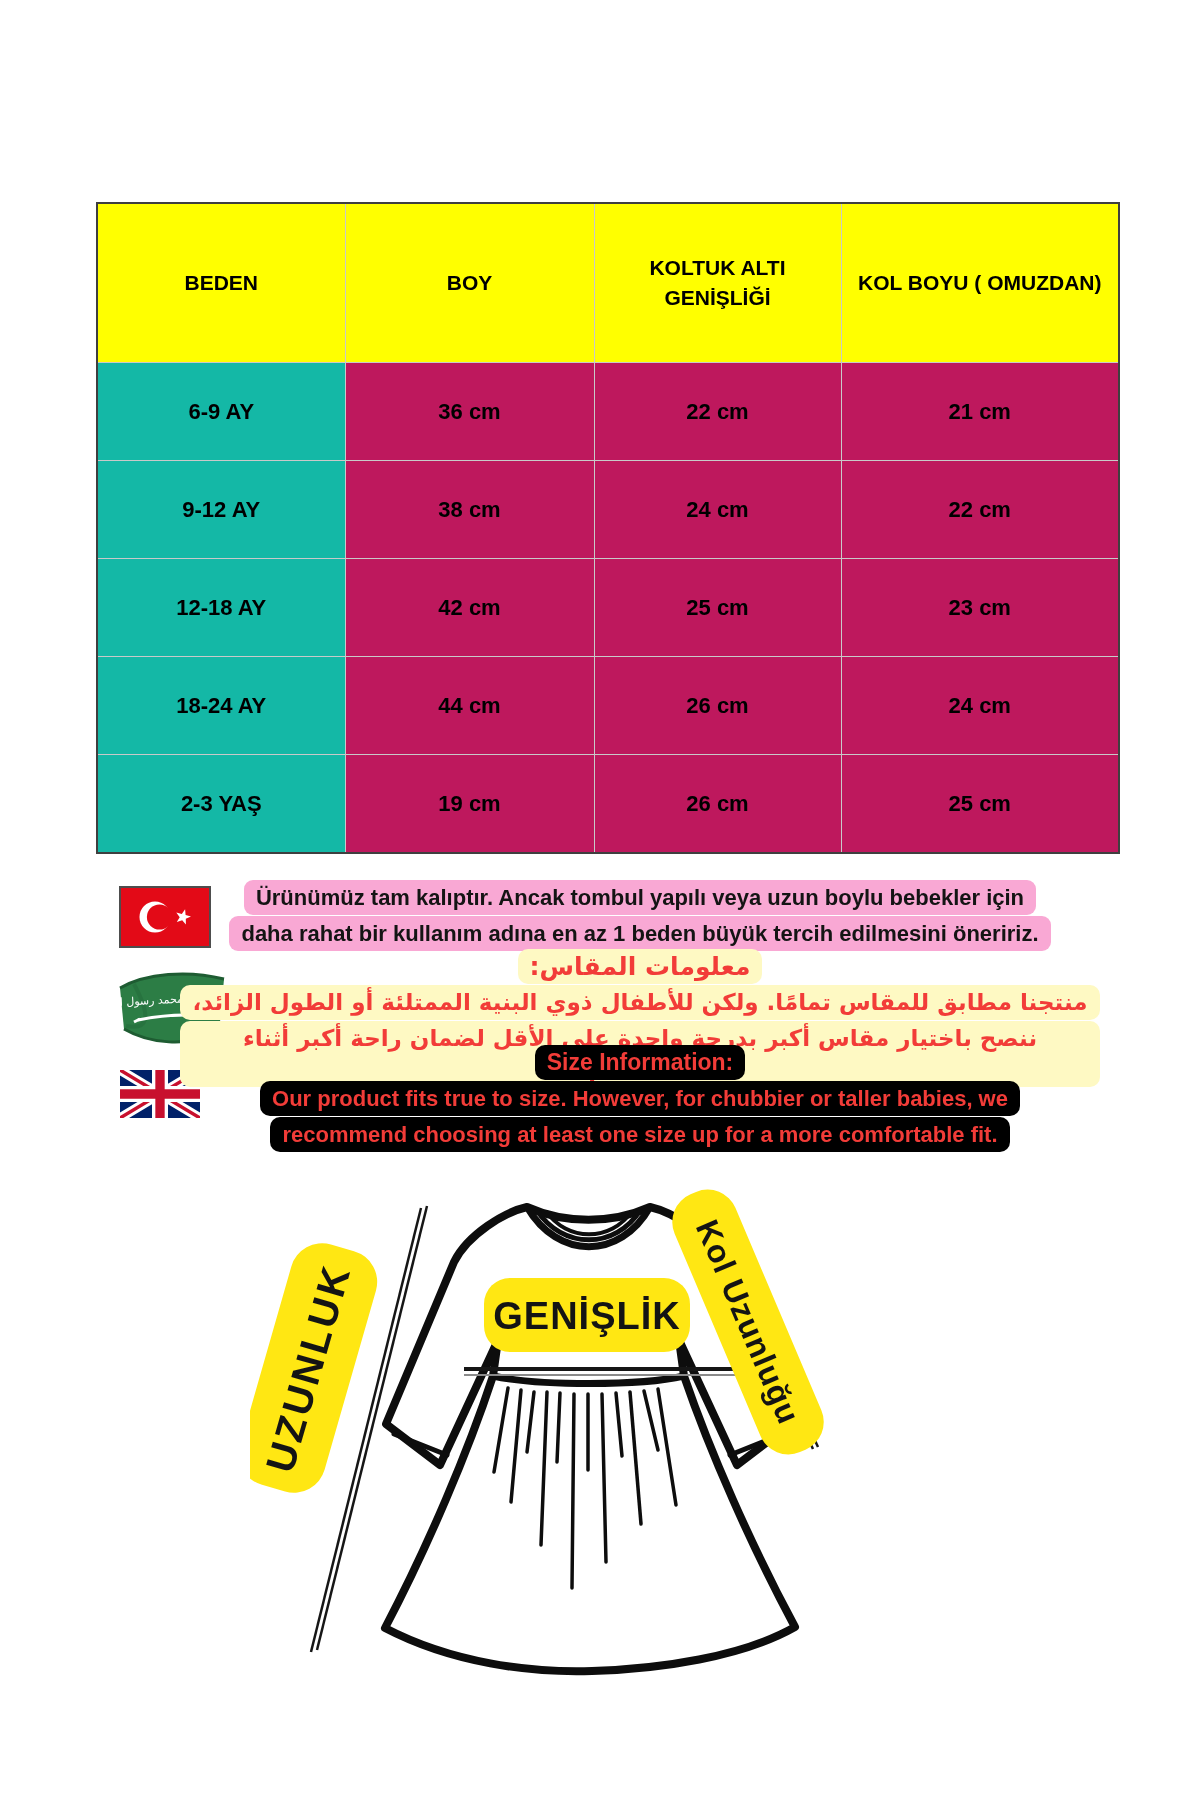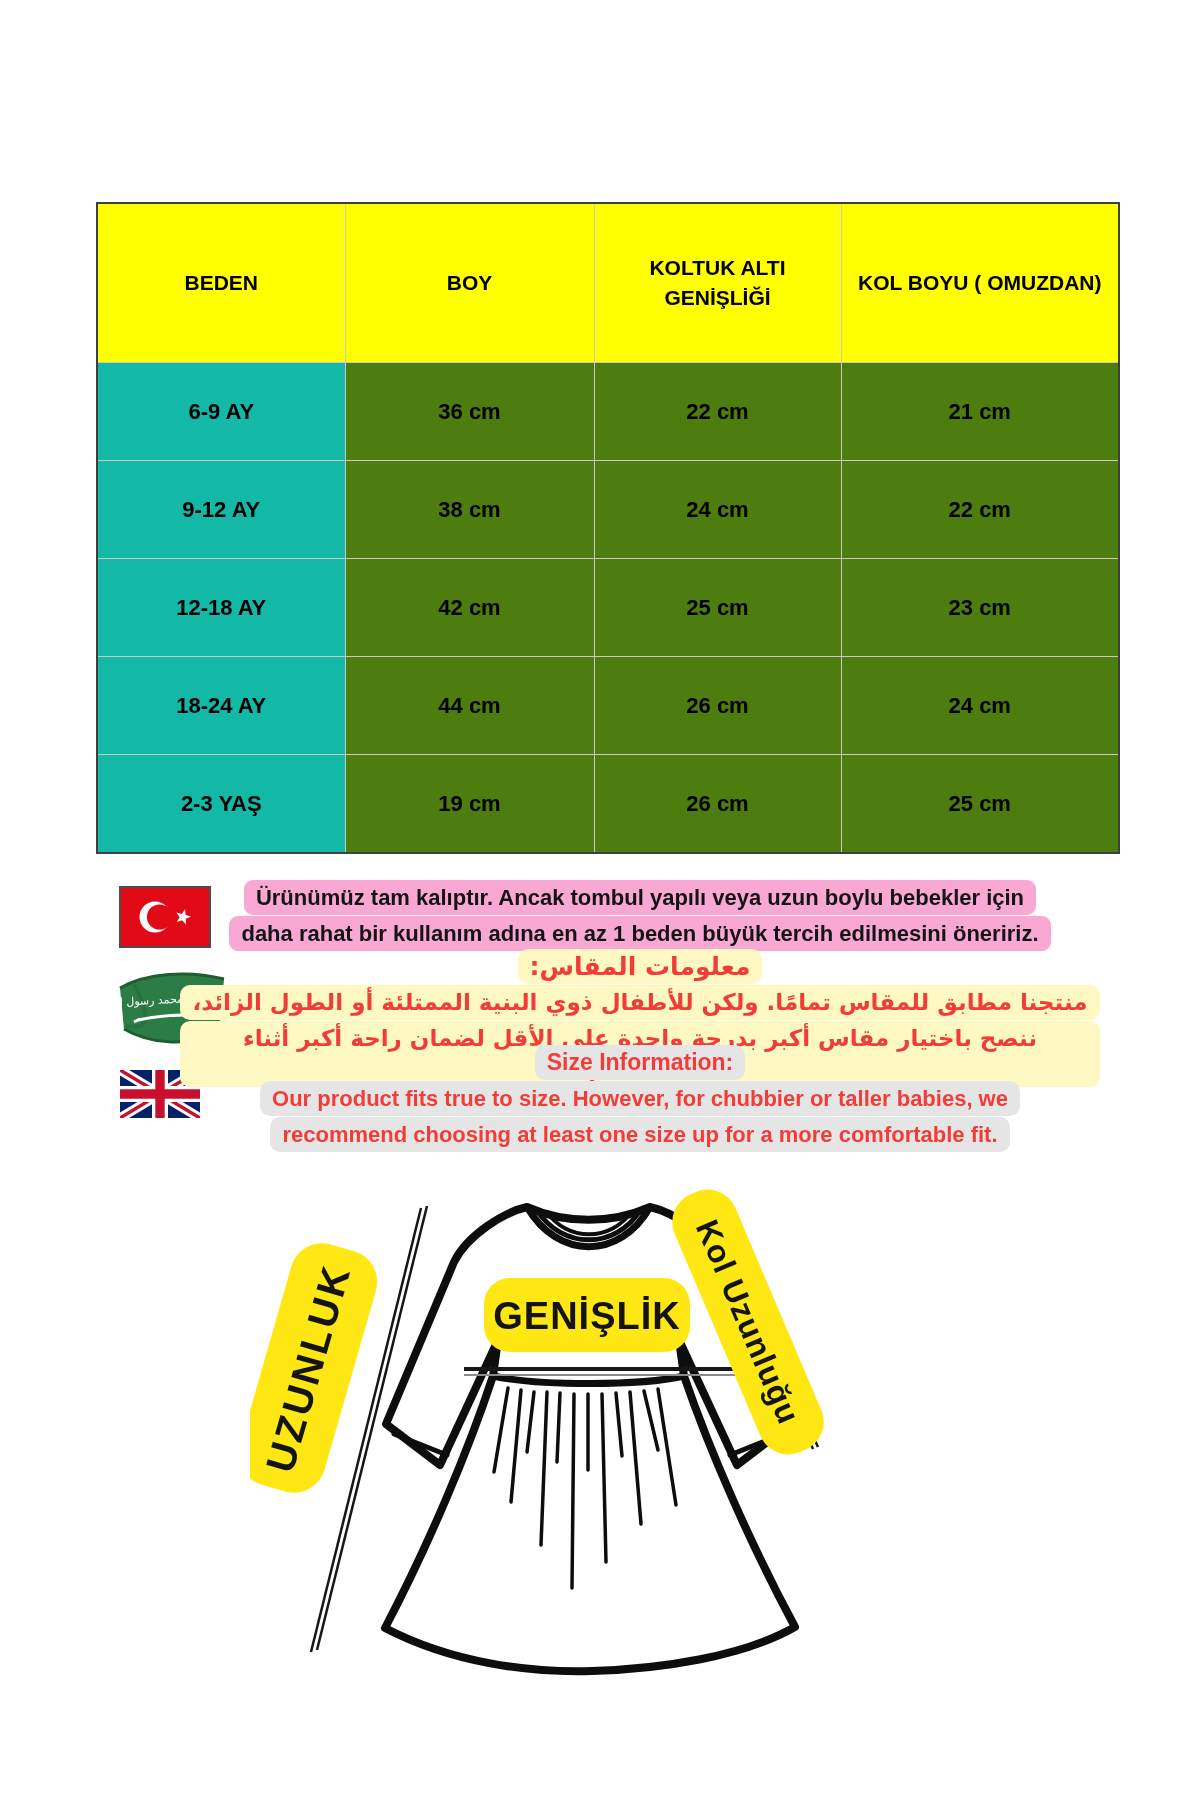--- a/index.html
+++ b/index.html
@@ -12,36 +12,36 @@
   table.size-table {
     position:absolute; left:96px; top:202px; width:1022px; height:650px;
     border-collapse:collapse; table-layout:fixed;
     border:2px solid #3f3f3f;
   }
   .size-table th, .size-table td {
     border:1px solid #c9c9c9; text-align:center; vertical-align:middle;
     font-weight:bold; color:#000; padding:0 6px;
   }
   .size-table thead th { background:#ffff00; height:158px; font-size:21px; line-height:30px; }
-  .size-table tbody td { background:#4d7c0f; font-size:22px; height:97px; }
+  .size-table tbody td { background:#be185d; font-size:22px; height:97px; }
   .size-table tbody td.size-col { background:#14b8a6; }
 
   
   .note { position:absolute; left:180px; width:920px; text-align:center; font-weight:bold; }
   .note .line-row { line-height:31px; }
   .note .hl {
     display:inline-block; padding:2px 12px; border-radius:9px; margin-top:1px;
   }
   .note-tr { top:879px; font-size:22px; color:#141414; }
   .note-tr .hl { background:#f9a8d4; }
   .note-ar { top:948px; font-size:23px; color:#f23c38; }
   .note-ar .hl { background:#fef9c3; border-radius:10px; }
   .note-ar .heading { font-size:25px; }
   .note-en { top:1044px; font-size:22px; color:#f23c38; }
-  .note-en .hl { background:#e5e5e5; border-radius:10px;text-align:right; }
+  .note-en .hl { background:#000000; border-radius:10px;text-align:right; }
   .note-en .heading { font-size:23px; }
   .arabic { direction:rtl; font-family:"DejaVu Sans", sans-serif; }
 
   
   .flag { position:absolute; line-height:0; }
   .flag-tr { left:119px; top:886px; }
   .flag-sa { left:112px; top:970px; }
   .flag-uk { left:120px; top:1070px; }
 
   

